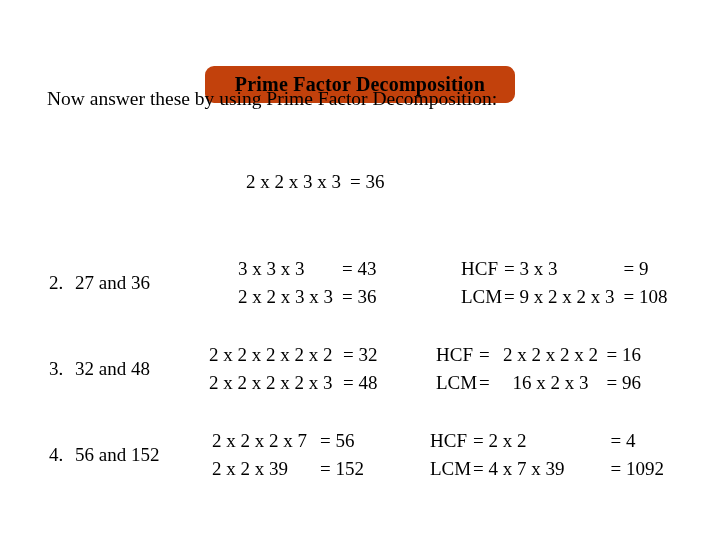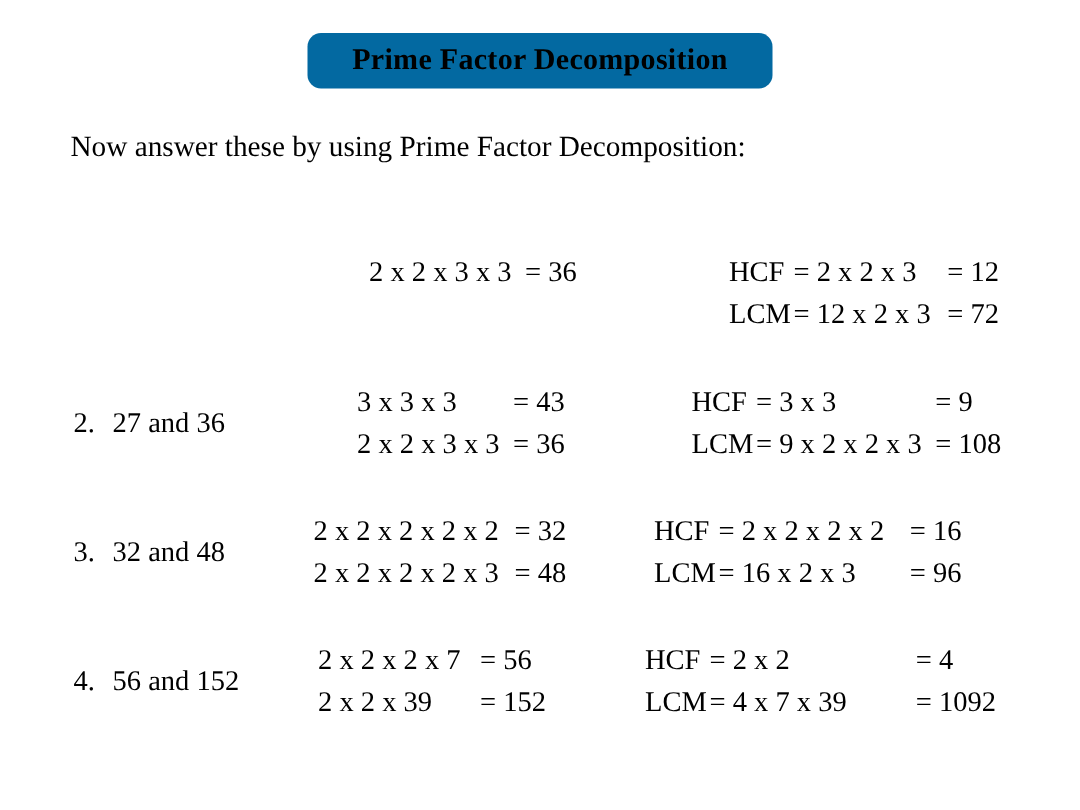--- a/index.html
+++ b/index.html
@@ -19,28 +19,29 @@
   
   #title-banner-wrap {
     position: absolute;
     left: 0;
     top: 22px;
     width: 720px;
     text-align: center;
   }
   #title-banner {
     display: inline-block;
-    background: #0369a1;
+    background: #c2410c;
     border-radius: 9px;
     padding: 7px 30px 8px 30px;
     font-weight: bold;
     font-size: 20px;
     line-height: 22px;
     letter-spacing: 0.2px;
     white-space: nowrap;
+    margin-top: 44px;
   }
 
   
   #intro {
     position: absolute;
     left: 47px;
     top: 86px;
     font-size: 19.5px;
     line-height: 26px;
     white-space: nowrap;
@@ -106,21 +107,21 @@
   #row-2 .col-fact .eq-expr { width: 104px; font-family: Liberation Serif, serif; }
   #row-2 .col-hcf  { left: 461px; }
   #row-2 .col-hcf .eq-lbl  { display:inline-block; width: 43px; }
   #row-2 .col-hcf .eq-expr { width: 104px; }
 
   #row-3 .q-label { left: 49px;  top: 14px; }
   #row-3 .col-fact { left: 209px; }
   #row-3 .col-fact .eq-expr { width: 134px; }
   #row-3 .col-hcf  { left: 436px; }
   #row-3 .col-hcf .eq-lbl  { display:inline-block; width: 43px; }
-  #row-3 .col-hcf .eq-expr { width: 112px; }
+  #row-3 .col-hcf .eq-expr { width: 112px; text-align: center; }
 
   #row-4 .q-label { left: 49px;  top: 14px; }
   #row-4 .col-fact { left: 212px; }
   #row-4 .col-fact .eq-expr { width: 108px; }
   #row-4 .col-hcf  { left: 430px; }
   #row-4 .col-hcf .eq-lbl  { display:inline-block; width: 43px; }
   #row-4 .col-hcf .eq-expr { width: 122px; }
 </style>
 </head>
 <body>
@@ -129,24 +130,20 @@
   <div id="title-banner">Prime Factor Decomposition</div>
 </div>
 
 <div id="intro">
   <div>Now answer these by using Prime Factor Decomposition:</div>
 </div>
 
 <div class="qrow" id="row-1">
   <div class="col col-fact">
     <span class="ln"><span class="eq-expr">2 x 2 x 3 x 3</span><span class="eq-res">= 36</span></span>
-  </div>
-  <div class="col col-hcf">
-    <span class="ln"><span class="eq-lbl">HCF</span><span>=</span>&nbsp;<span class="eq-expr">2 x 2 x 3</span><span class="eq-res">= 12</span></span>
-    <span class="ln"><span class="eq-lbl">LCM</span><span>=</span>&nbsp;<span class="eq-expr">12 x 2 x 3</span><span class="eq-res">= 72</span></span>
   </div>
 </div>
 
 <div class="qrow" id="row-2">
   <div class="q-label">
     <span class="q-num">2.</span><span>27 and 36</span>
   </div>
   <div class="col col-fact">
     <span class="ln"><span class="eq-expr">3 x 3 x 3</span><span class="eq-res">= 43</span></span>
     <span class="ln"><span class="eq-expr">2 x 2 x 3 x 3</span><span class="eq-res">= 36</span></span>

